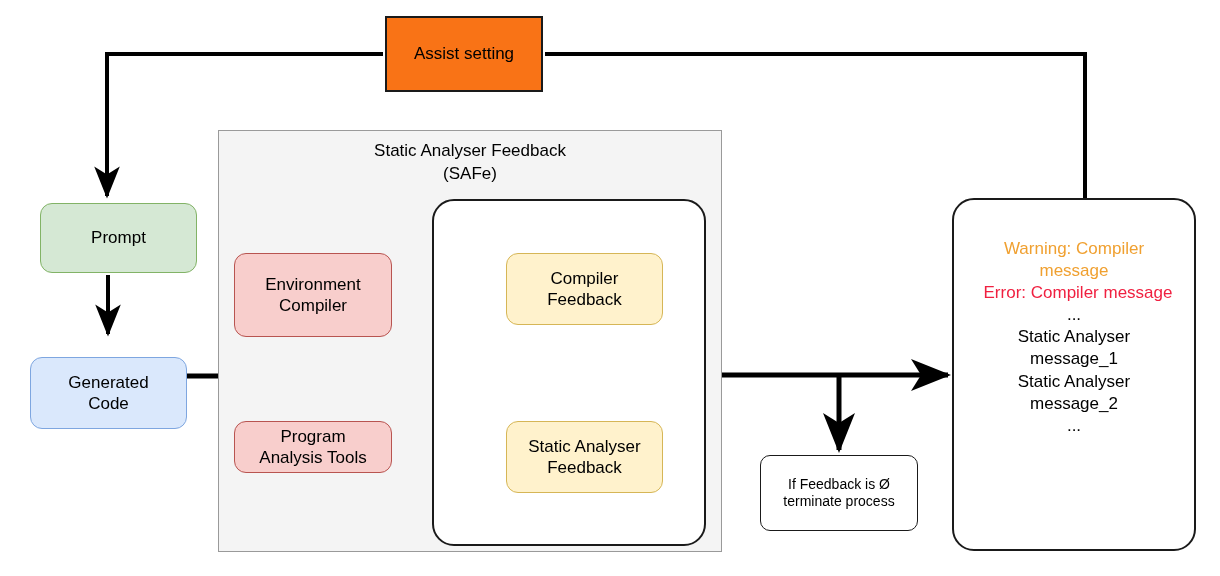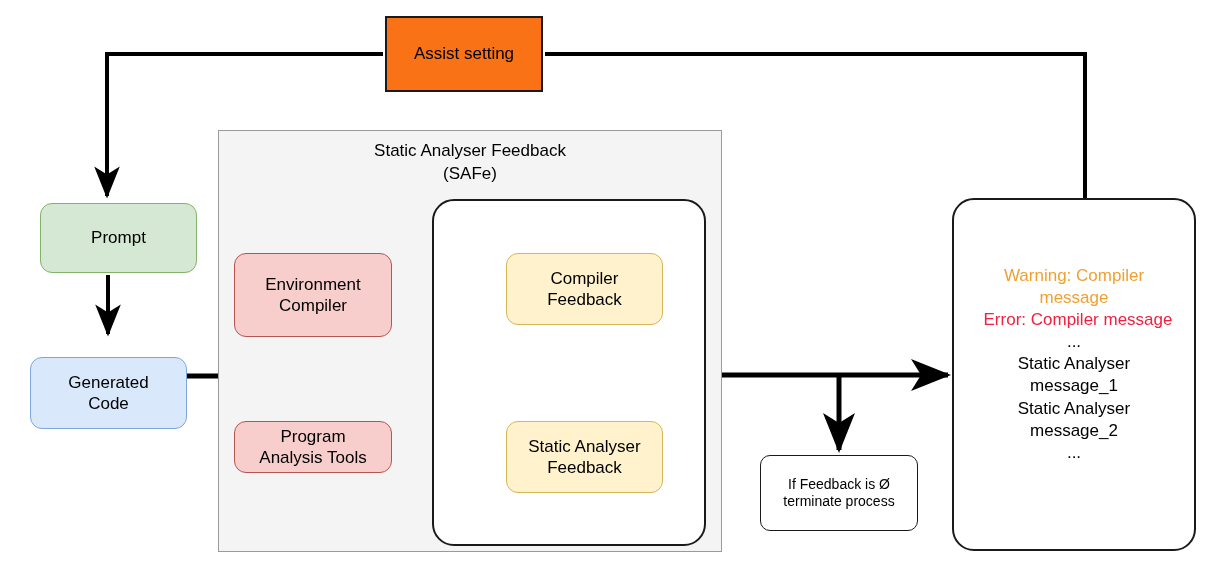--- a/index.html
+++ b/index.html
@@ -124,21 +124,21 @@
 
   
   #output-panel {
     left: 952px; top: 198px;
     width: 244px; height: 353px;
     background: #ffffff;
     border: 2px solid #1a1a1a;
     border-radius: 22px;
     flex-direction: column;
     justify-content: flex-start;
-    padding-top: 65px;
+    padding-top: 38px;
     font-size: 17px;
   }
   #output-panel .line {
     width: 100%;
     text-align: center;
     line-height: 1.3;
   }
   .msg-warning { color: #f0a030; }
   .msg-error   { color: #f02040; margin-left: 8px; }
   .msg-plain   { color: #000000; }

